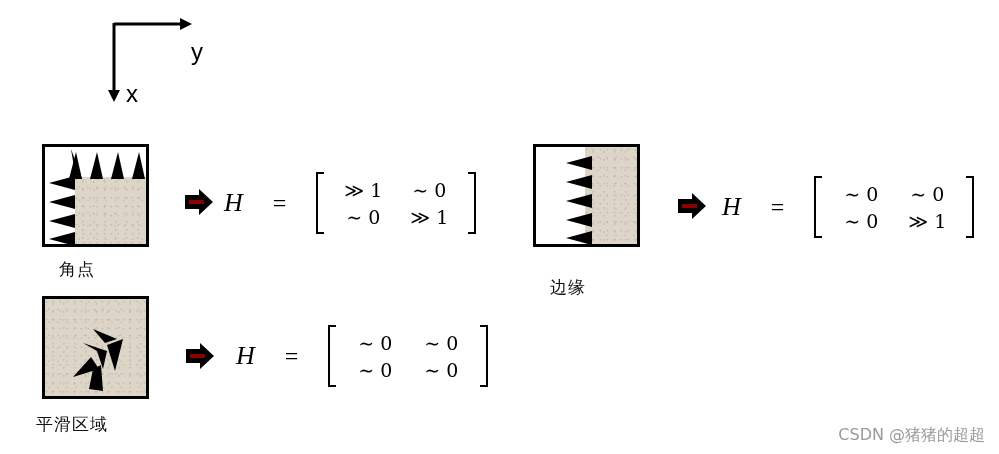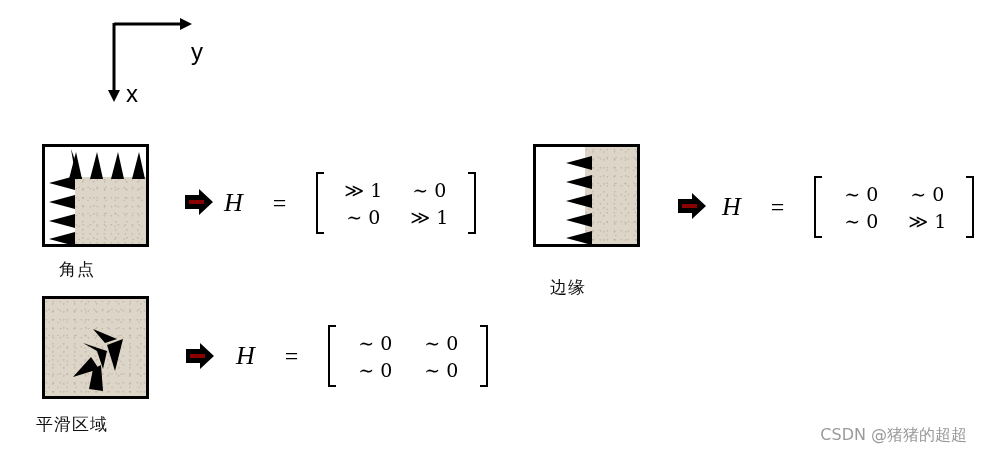--- a/index.html
+++ b/index.html
@@ -20,21 +20,21 @@
     .eq { position: absolute; height: 70px; display: flex; align-items: center; }
     .eq .H { font-family: "Liberation Serif", serif; font-style: italic; font-size: 26px; }
     .eq .equals { font-family: "Liberation Serif", serif; font-size: 24px; margin: 0 30px 0 30px; }
     .matrix { position: relative; display: flex; align-items: center; height: 62px; padding: 0 14px; }
     .matrix::before, .matrix::after { content: ""; position: absolute; top: 0; bottom: 0; width: 6px;
            border: 2px solid #000; }
     .matrix::before { left: 0; border-right: none; }
     .matrix::after { right: 0; border-left: none; }
     .mgrid { display: grid; grid-template-columns: 66px 66px; grid-template-rows: 27px 27px;
              font-family: "DejaVu Serif", serif; font-size: 19px; text-align: center; align-items: center; }
-    .watermark { position: absolute; right: 32px; bottom: 8px; font-family: "DejaVu Sans", sans-serif;
+    .watermark { position: absolute; right: 14px; bottom: 8px; font-family: "DejaVu Sans", sans-serif;
                  font-size: 16px; color: #9a9a9a; }
   </style>
 </head>
 <body>
 
 <svg class="abs" style="left:100px;top:12px" width="110" height="95">
   <line x1="14" y1="12" x2="84" y2="12" stroke="#000" stroke-width="3"></line>
   <polygon points="92,12 80,6 80,18" fill="#000"></polygon>
   <line x1="14" y1="11" x2="14" y2="82" stroke="#000" stroke-width="3"></line>
   <polygon points="14,90 8,78 20,78" fill="#000"></polygon>

